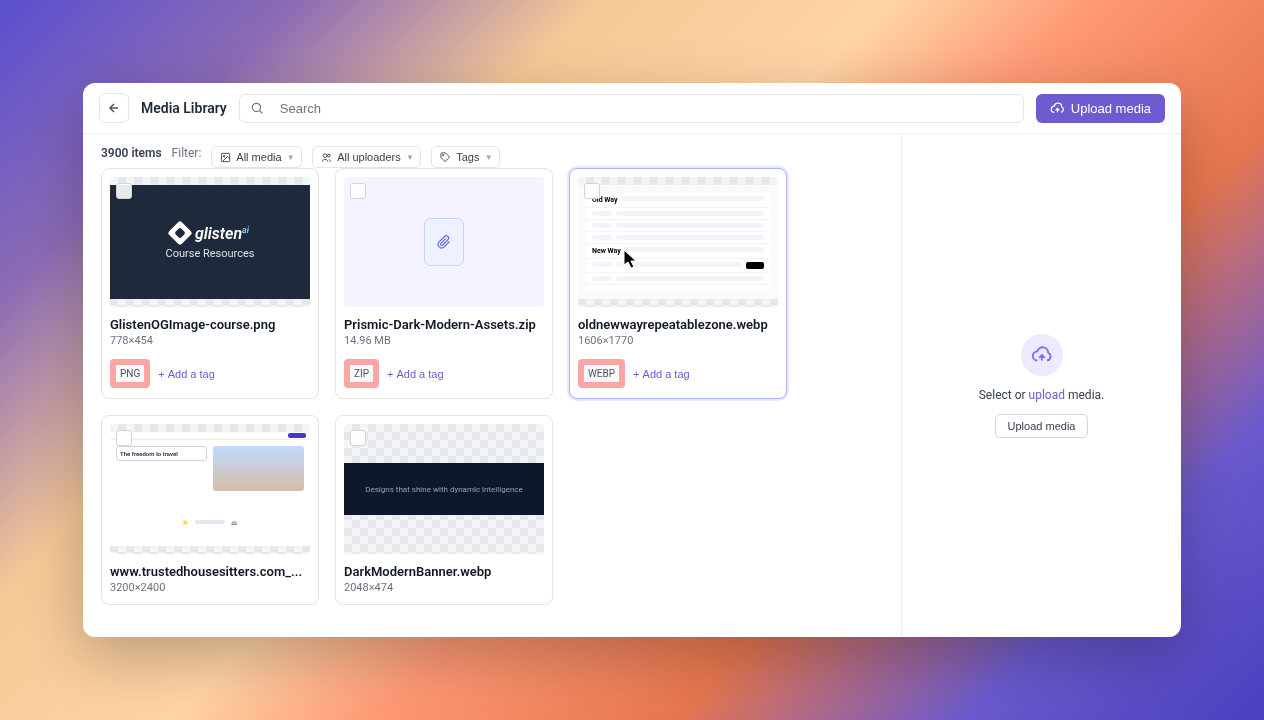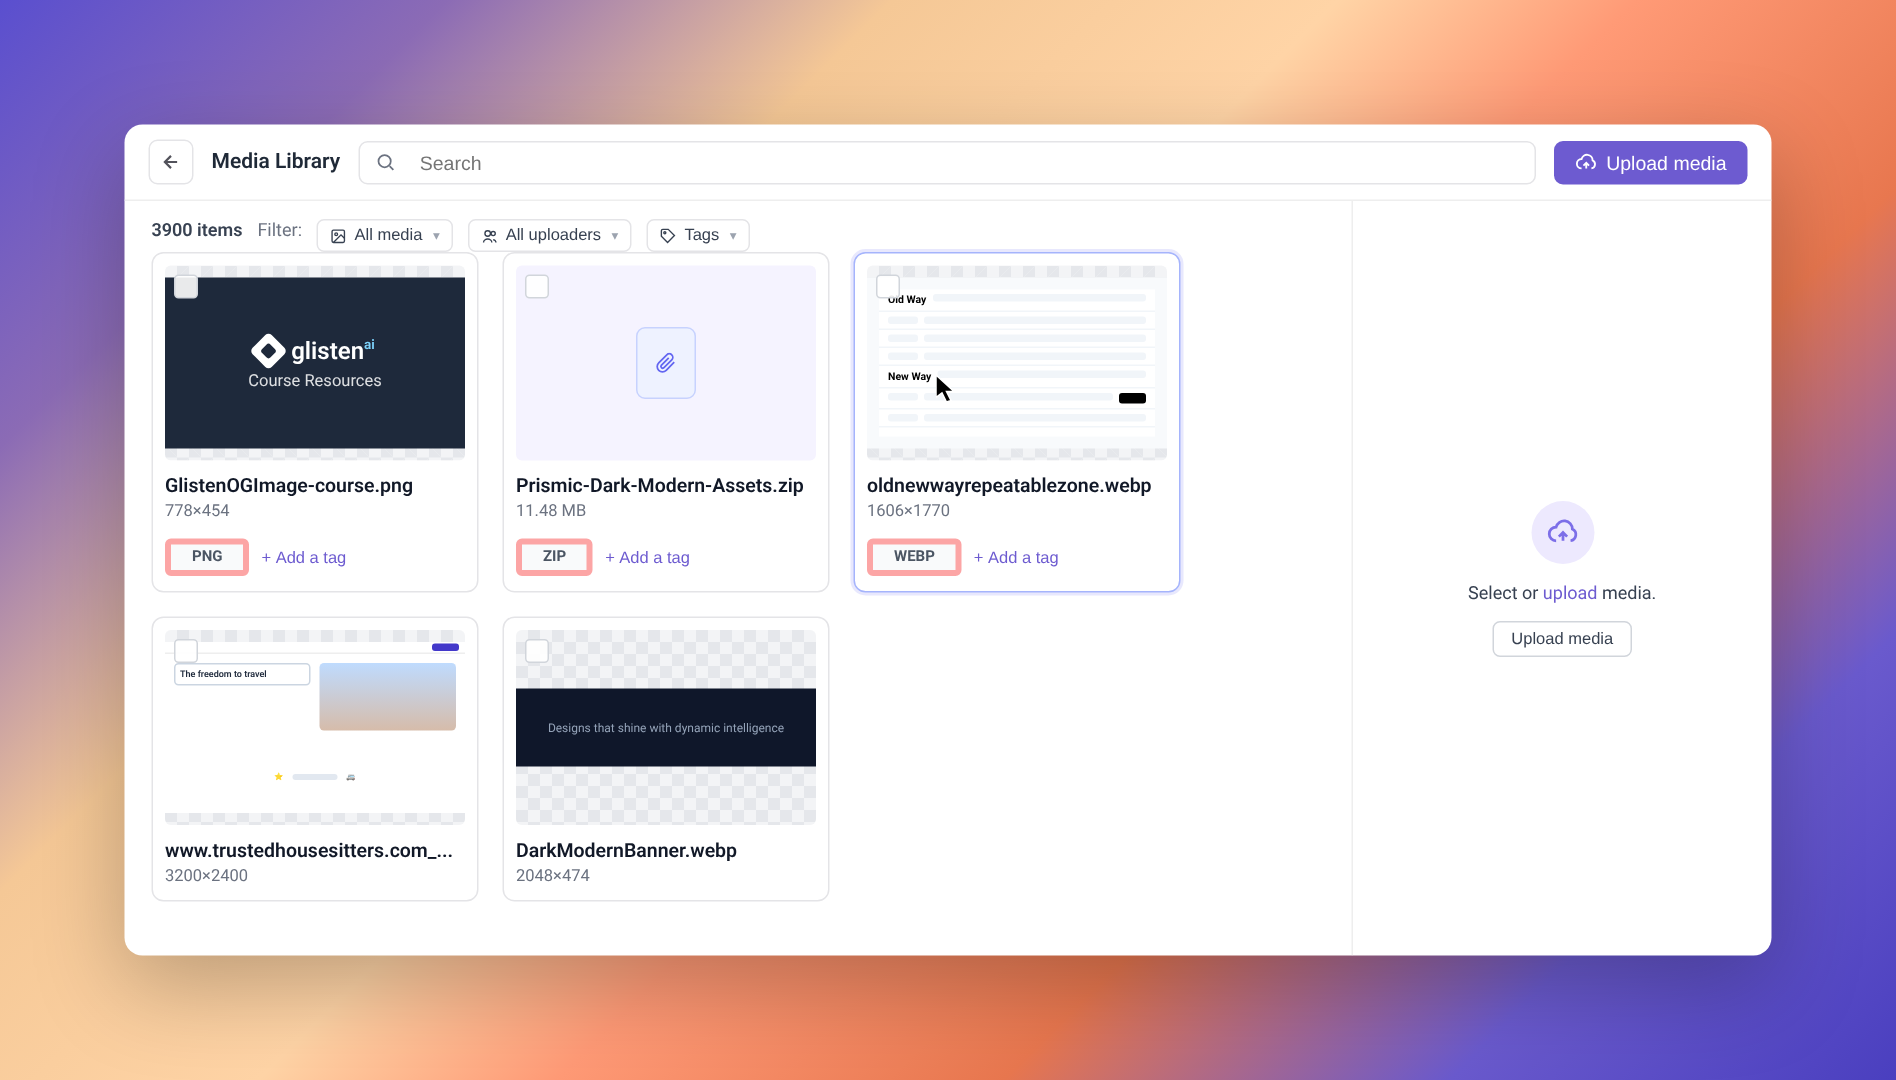--- a/index.html
+++ b/index.html
@@ -142,25 +142,25 @@
 }
 .thumb.plain { background-image: none; background: #f5f3ff; }
 .card-name {
   font-size: 13px; font-weight: 600; color: #111827;
   margin-top: 10px;
   white-space: nowrap; overflow: hidden; text-overflow: ellipsis;
 }
 .card-meta { font-size: 11px; color: #6b7280; margin-top: 2px; }
 .card-tags { display: flex; gap: 8px; margin-top: 12px; align-items: center; }
 .tag-badge {
-  border: 4px solid #fca5a5;
+  border: 6px solid #fca5a5;
   border-radius: 4px;
-  padding: 3px 14px;
+  padding: 3px 4px;
   font-size: 10px;
-  font-weight: 700;
+  font-weight: 400;
   color: #4b5563;
   background: #f9fafb;
 }
 .add-tag {
   color: #6d5bd0; font-size: 11px;
   cursor: pointer; background: none; border: none;
   display: flex; align-items: center; gap: 3px;
 }
 .side-panel {
   width: 280px;
@@ -187,21 +187,21 @@
   font-size: 11px;
   cursor: pointer;
   color: #374151;
 }
 .cursor-arrow {
   position: absolute;
   left: 624px; top: 250px;
   z-index: 100;
   pointer-events: none;
 }
-.glisten-logo { display: flex; align-items: flex-end; gap: 6px; font-weight: 600; font-size: 16px;}
+.glisten-logo { display: flex; align-items: flex-start; gap: 6px; font-weight: 600; font-size: 16px; font-style: italic;}
 .glisten-logo .sq { width: 18px; height: 18px; background: #fff; transform: rotate(45deg); border-radius: 3px; position: relative;}
 .glisten-logo .sq::after { content:''; position:absolute; inset:5px; background:#1e293b; border-radius:2px;}
 .glisten-sub { font-size: 11px; opacity: 0.85; margin-top: 4px;}
 .ai-sup { font-size: 9px; vertical-align: super; color: #7dd3fc;}
 .mock-ui { width:100%; height:100%; background:#fff; display:flex; flex-direction:column; font-size:6px; color:#64748b;}
 .mock-row { display:flex; align-items:flex-start; padding:3px 6px; border-bottom:1px solid #f1f5f9; gap:4px;}
 .mock-pill { background:#f1f5f9; height:5px; border-radius:2px;}
 .travel-mock { width:100%; height:100%; background:#fff; display:flex; flex-direction:column;}
 .travel-top { height:8px; background:#fff; border-bottom:1px solid #eee; display:flex; justify-content:flex-end; padding:1px 4px;}
 .travel-top .b { width:18px; height:5px; background:#4338ca; border-radius:2px;}
@@ -308,21 +308,21 @@
           <div class="card">
             <div class="card-check"></div>
             <div class="thumb plain">
               <div class="thumb-file">
                 <svg width="14" height="14" viewBox="0 0 24 24" fill="none" stroke="currentColor" stroke-width="2">
                   <path d="m21.4 11.1-9.2 9.2a6 6 0 0 1-8.5-8.5l9.2-9.2a4 4 0 0 1 5.7 5.7l-9.2 9.2a2 2 0 0 1-2.8-2.8l8.5-8.5"></path>
                 </svg>
               </div>
             </div>
             <div class="card-name">Prismic-Dark-Modern-Assets.zip</div>
-            <div class="card-meta">11.48 MB</div>
+            <div class="card-meta">14.96 MB</div>
             <div class="card-tags">
               <span class="tag-badge">ZIP</span>
       <button class="add-tag">
                 <span>+</span>
                 <span>Add a tag</span>
               </button>
             </div>
           </div>
           <div class="card selected">
             <div class="card-check"></div>

